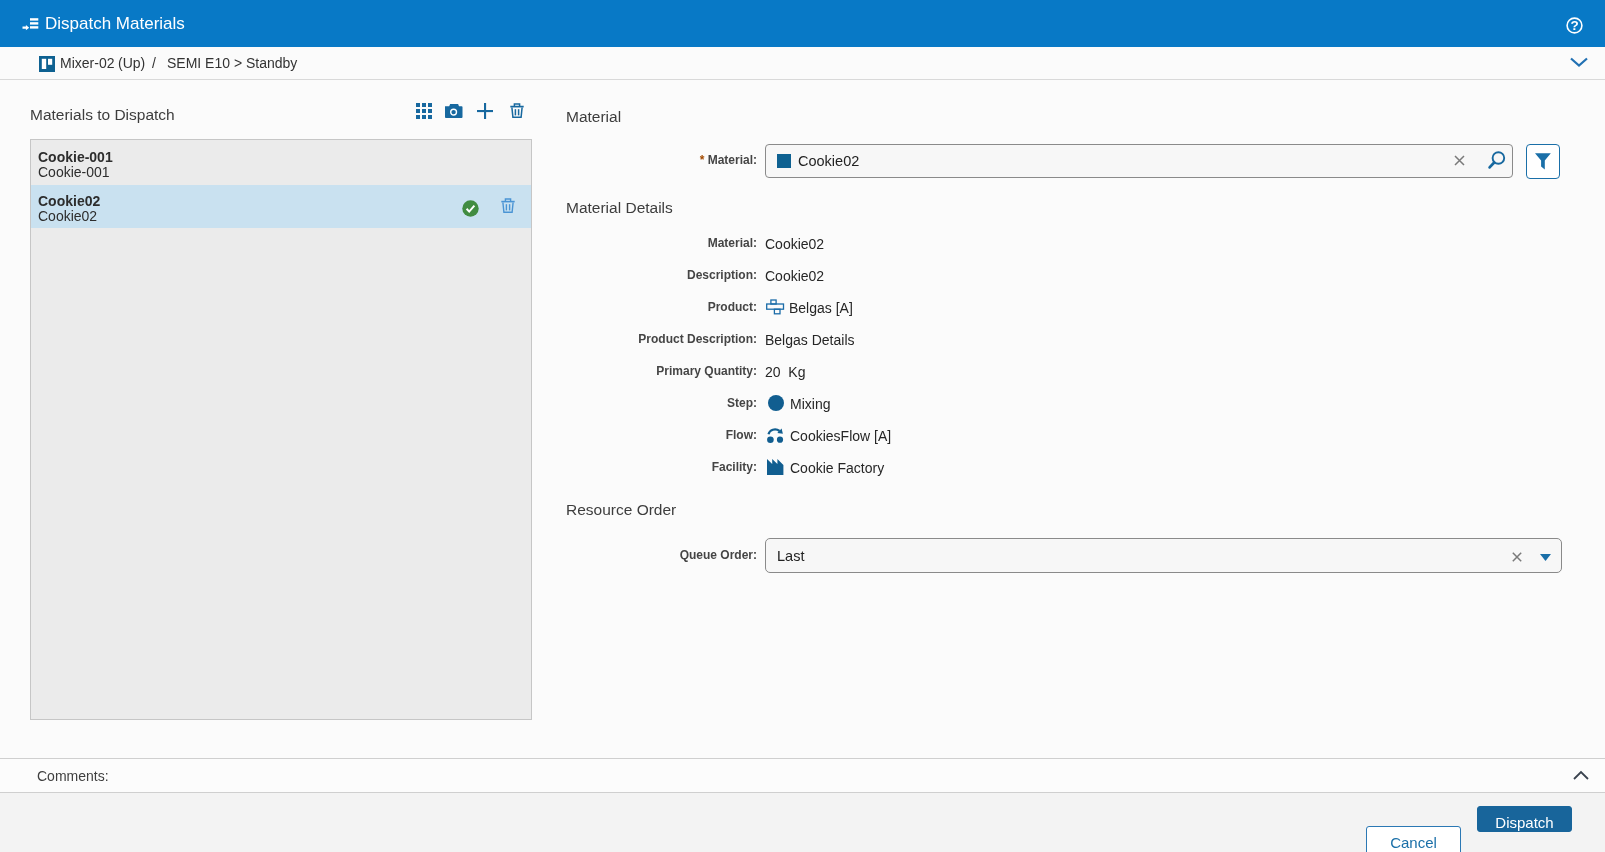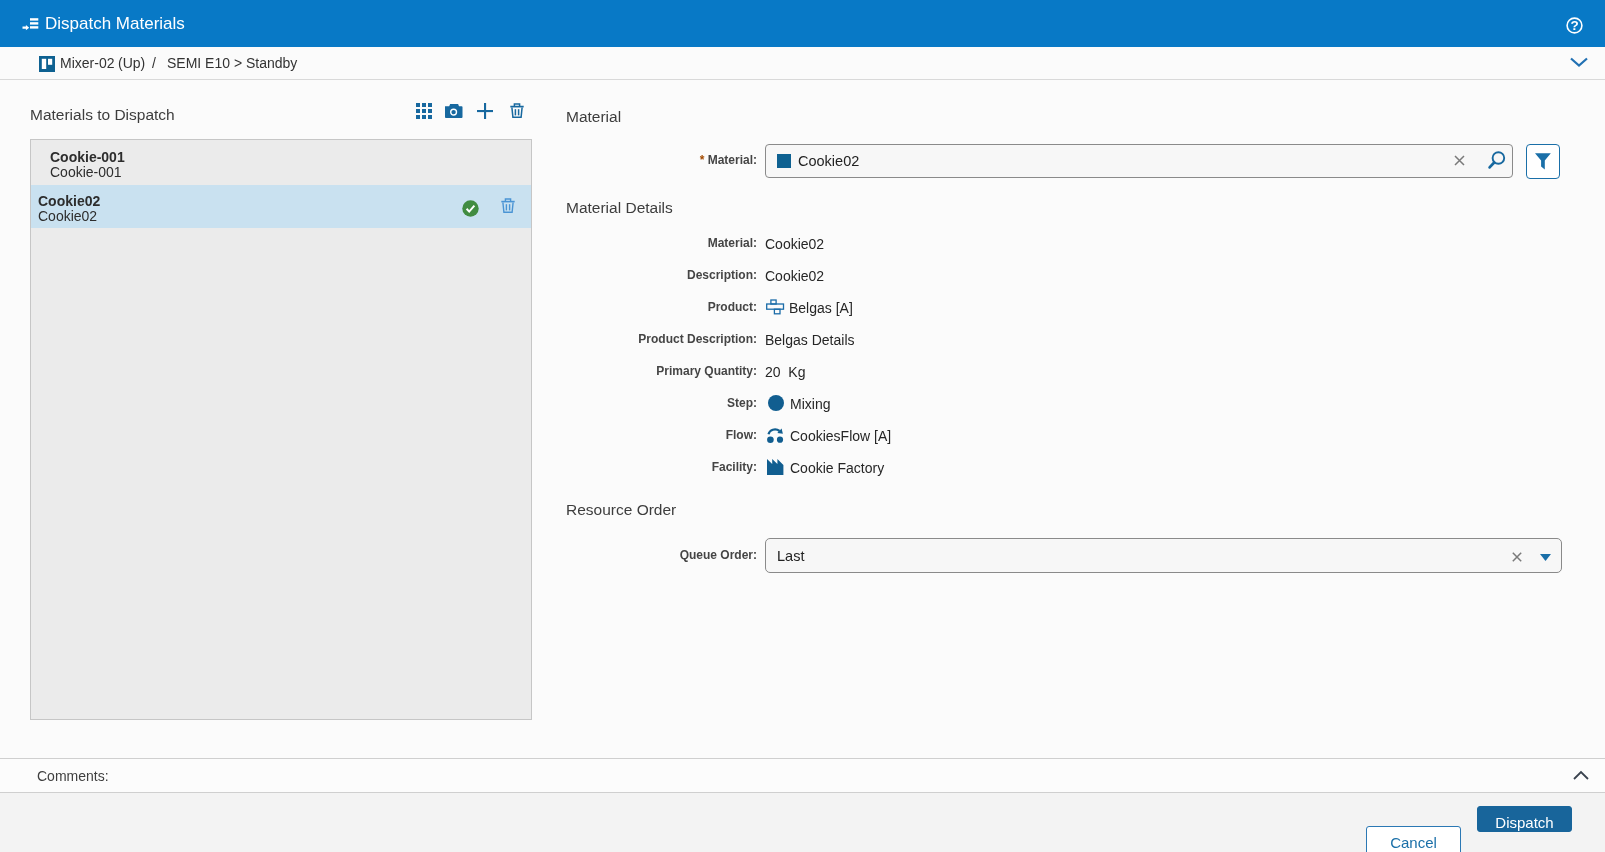--- a/index.html
+++ b/index.html
@@ -5,21 +5,21 @@
   * { margin:0; padding:0; box-sizing:border-box; }
   html,body { width:1605px; height:852px; background:#fbfbfb; font-family:"Liberation Sans", sans-serif; overflow:hidden; }
   .abs { position:absolute; }
   .header { position:absolute; left:0; top:0; width:1605px; height:47px; background:#0879c6; }
   .header .title { position:absolute; left:45px; top:0; height:40px; line-height:47px; color:#fff; font-size:17px; }
   .crumb { position:absolute; left:0; top:47px; width:1605px; height:33px; background:#fbfbfb; border-bottom:1px solid #d9d9d9; font-size:14px; }
   .crumb .txt { position:absolute; top:0; height:32px; line-height:32px; color:#333; }
   .link { color:#1a6fa8;text-align:center; }
   .lefthead { position:absolute; left:30px; top:106px; font-size:15.5px; color:#3d3d3d; }
   .listbox { position:absolute; left:30px; top:139px; width:502px; height:581px; background:#ebebeb; border:1px solid #c6c6c6; }
-  .row1 { position:absolute; left:12px; top:0; width:500px; height:45px;padding-left:28px; }
+  .row1 { position:absolute; left:0; top:0; width:500px; height:45px;padding-left:28px; }
   .row2 { position:absolute; left:0; top:45px; width:500px; height:43px; background:#c9e1f0; }
   .itemt { position:absolute; left:7px; font-size:14px; color:#2d2d2d; }
   .rh { position:absolute; font-size:15.5px; color:#3d3d3d;text-align:right; }
   .lbl { position:absolute; width:200px; right:none; text-align:right; font-size:12px; color:#454545;font-weight:bold; }
   .val { position:absolute; left:765px; font-size:14px; color:#262626; }
   .input1 { position:absolute; left:765px; top:144px; width:748px; height:34px; background:#f7f7f7; border:1px solid #8a8a8a; border-radius:4px; }
   .dd { position:absolute; left:765px; top:538px; width:797px; height:35px; background:#f7f7f7; border:1px solid #8a8a8a; border-radius:5px; }
   .filterbtn { position:absolute; left:1526px; top:144px; width:34px; height:35px; background:#fff; border:1px solid #1a6fa8; border-radius:4px; }
   .commdiv { position:absolute; left:0; top:758px; width:1605px; height:1px; background:#cfcfcf; }
   .comments { position:absolute; left:0; top:759px; width:1605px; height:33px; background:#fcfcfc; }

